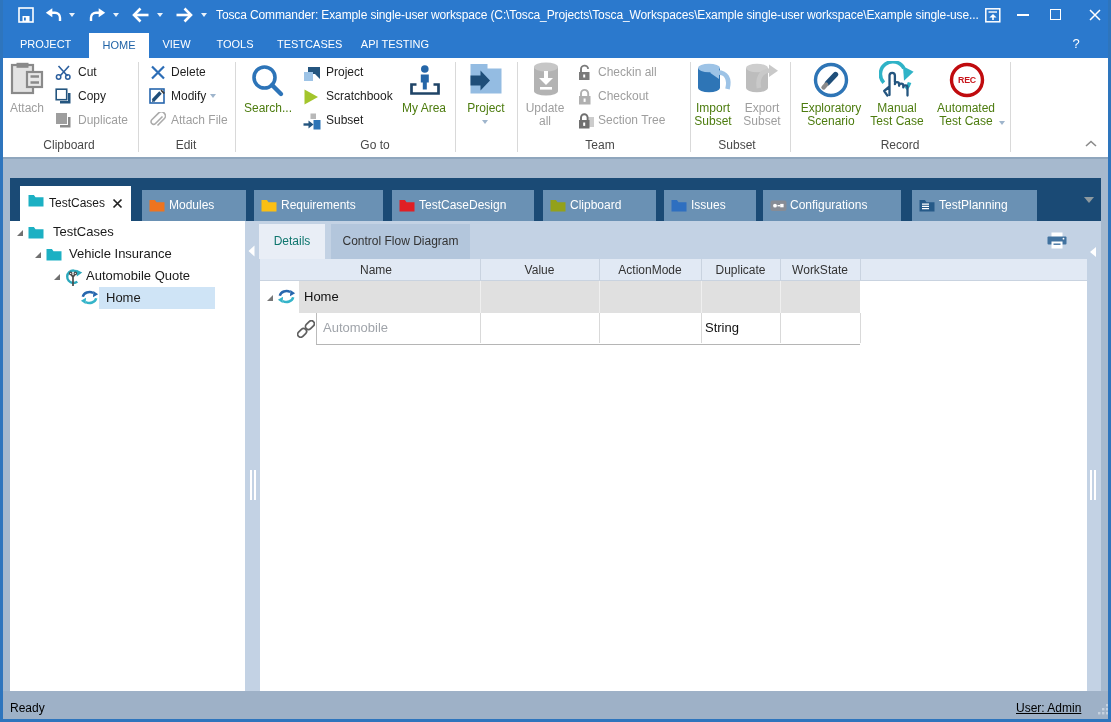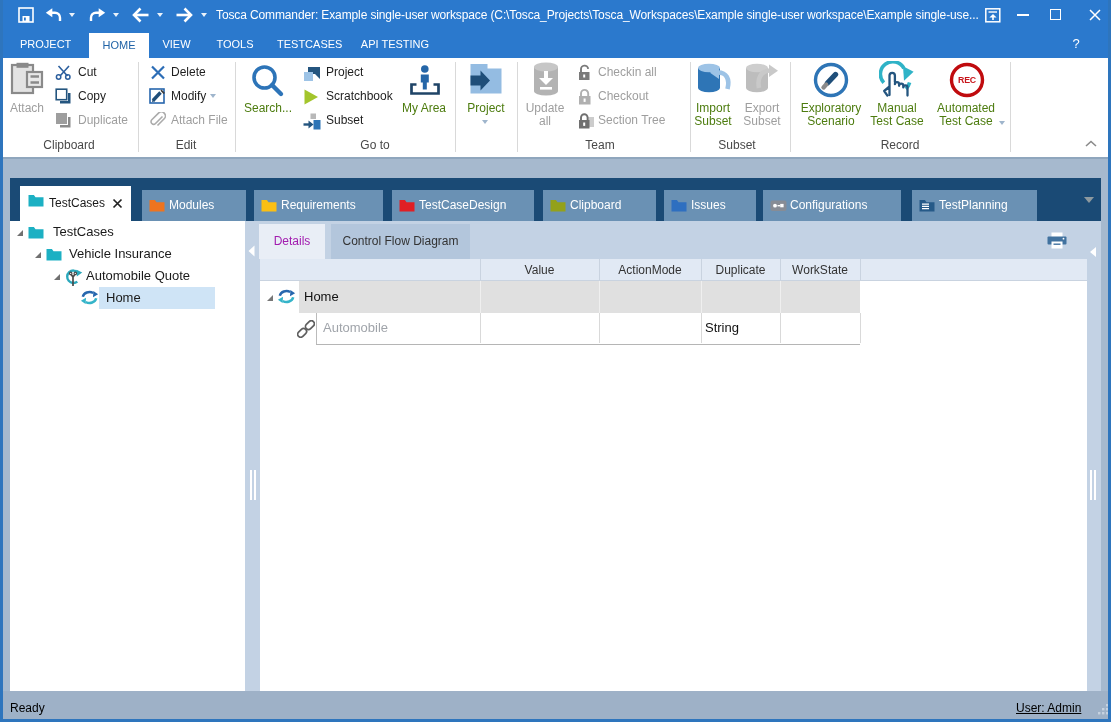--- a/index.html
+++ b/index.html
@@ -359,33 +359,34 @@
   <svg class="abs" style="left:3px;top:24px" width="7" height="12" viewBox="0 0 7 12">
       <polygon points="6.5,0.5 6.5,11.5 0.5,6" fill="#fff"></polygon>
     </svg>
   <div class="abs" style="left:5px;top:249px;width:1.8px;height:30px;background:#fff"></div>
   <div class="abs" style="left:9px;top:249px;width:1.8px;height:30px;background:#fff"></div>
 </div>
 
 <div id="rightpanel" class="abs">
 
   <div class="abs" style="left:-1px;top:3px;width:66px;height:35px;background:#e9eef6"></div>
-  <div class="abs" style="left:-1px;top:3px;width:66px;height:35px;line-height:35px;font-size:12px;color:#a21caf;text-align:center">Details</div>
+  <div class="abs" style="left:-1px;top:3px;width:66px;height:35px;line-height:35px;font-size:12px;color:#0f766e;text-align:center">Details</div>
   <div class="abs" style="left:71px;top:3px;width:139px;height:35px;background:#b3c6dc"></div>
   <div class="abs" style="left:71px;top:3px;width:139px;height:35px;line-height:35px;font-size:12px;color:#333;text-align:center">Control Flow Diagram</div>
 
   <svg class="abs" style="left:787px;top:11px" width="20" height="17" viewBox="0 0 20 17">
     <rect x="4.5" y="0.5" width="11" height="5" fill="#fff"></rect>
     <rect x="0.5" y="4.5" width="19" height="8" rx="1" fill="#41729f"></rect>
     <rect x="4.5" y="9.5" width="11" height="7" fill="#fff"></rect>
     <rect x="6.5" y="11.5" width="7" height="1.4" fill="#41729f"></rect>
     <circle cx="16.5" cy="6.7" r="0.9" fill="#fff"></circle>
   </svg>
 
   <div class="abs" style="left:0;top:38px;width:827px;height:22px;background:#e1e9f4;border-bottom:1px solid #c9d3e0"></div>
+  <div class="abs hdrtxt" style="left:12px;top:38px;width:208px">Name</div>
   <div class="abs hdrtxt" style="left:220px;top:38px;width:119px">Value</div>
   <div class="abs hdrtxt" style="left:339px;top:38px;width:102px">ActionMode</div>
   <div class="abs hdrtxt" style="left:441px;top:38px;width:79px">Duplicate</div>
   <div class="abs hdrtxt" style="left:520px;top:38px;width:80px">WorkState</div>
   <div class="abs" style="left:220px;top:38px;width:1px;height:22px;background:#c9d3e0"></div>
   <div class="abs" style="left:339px;top:38px;width:1px;height:22px;background:#c9d3e0"></div>
   <div class="abs" style="left:441px;top:38px;width:1px;height:22px;background:#c9d3e0"></div>
   <div class="abs" style="left:520px;top:38px;width:1px;height:22px;background:#c9d3e0"></div>
   <div class="abs" style="left:600px;top:38px;width:1px;height:22px;background:#c9d3e0"></div>
 

